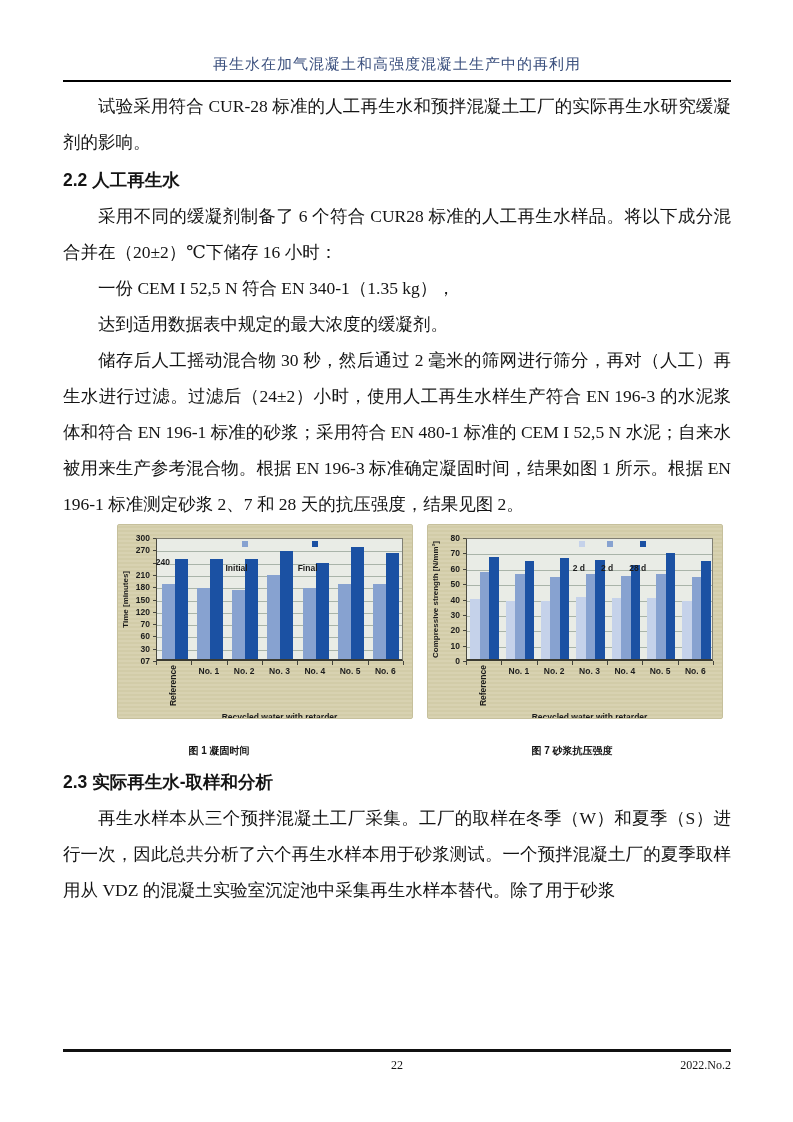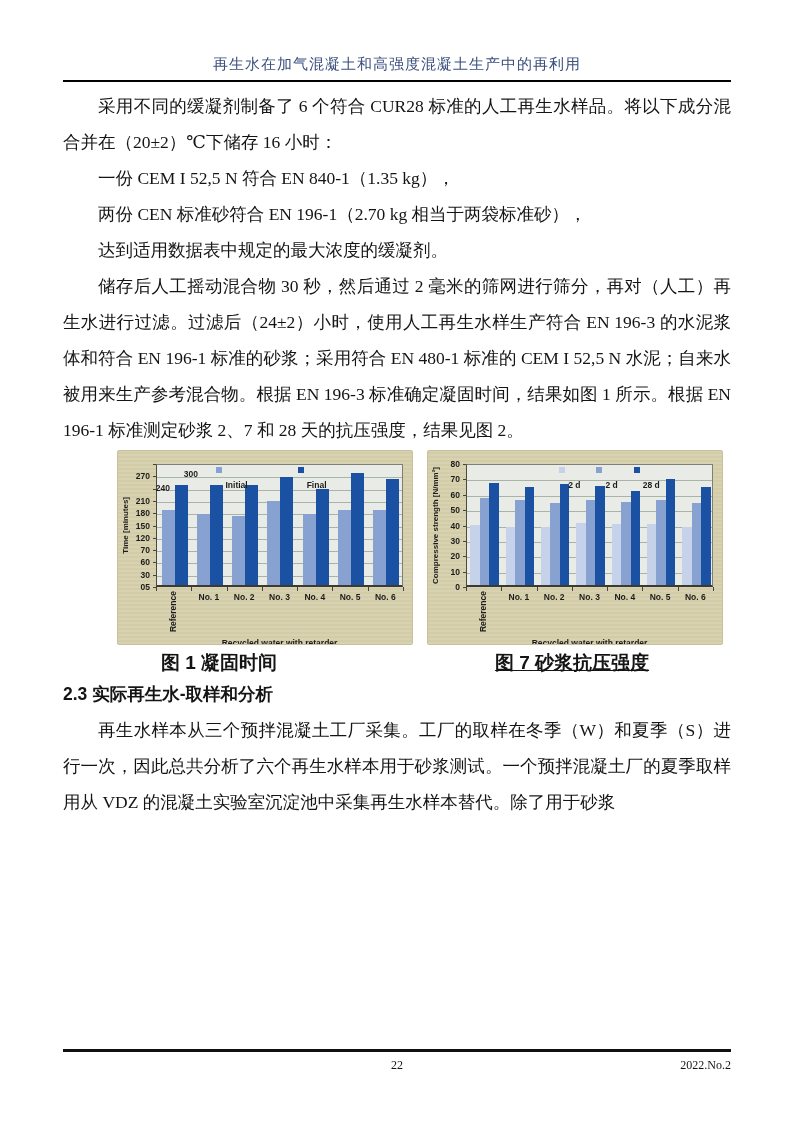--- a/index.html
+++ b/index.html
@@ -30,53 +30,54 @@
   .grid{position:absolute;left:0;right:0;height:1px;}
   .group{position:absolute;bottom:0;display:flex;align-items:flex-end;justify-content:center;height:100%;}
   .bar{flex:0 0 auto;}
   .ytick{position:absolute;left:0;text-align:right;font-size:8.5px;line-height:12px;}
   .ymark{position:absolute;width:3px;height:1px;background:#44443c;}
   .xmark{position:absolute;width:1px;height:4px;background:#44443c;}
   .xlab{position:absolute;text-align:center;font-size:8.5px;line-height:13px;}
   .xlab.rot{display:flex;justify-content:center;align-items:flex-start;height:52px;}
   .vtext{writing-mode:vertical-rl;transform:rotate(180deg);white-space:nowrap;}
   .legend{position:absolute;display:flex;justify-content:center;align-items:center;}
-  .litem{display:inline-flex;align-items:flex-start;gap:3px;font-size:8.5px;}
+  .litem{display:inline-flex;align-items:flex-end;gap:3px;font-size:8.5px;flex-direction:column;}
   .lsw{width:6px;height:6px;display:inline-block;}
   .ytitle-wrap{position:absolute;left:1px;width:13px;display:flex;align-items:center;justify-content:center;}
   .ytitle-wrap .vtext{font-size:8px;}
   .xtitle{position:absolute;text-align:center;font-size:8.5px;}
 
-  .captions{margin-top:7px;font-family:"Liberation Sans","DejaVu Sans",sans-serif;
-            font-weight:bold;font-size:19px;line-height:22px;text-decoration:underline;}
+  .captions{margin-top:21px;font-family:"Liberation Sans","DejaVu Sans",sans-serif;
+            font-weight:bold;font-size:10px;line-height:22px;}
   .caption-cell{width:294px;text-align:center;}
   .caption-cell:first-child span{display:inline-block;transform:translateX(-45px);}
 
   .after-figs{margin-top:8px !important;}
 
   
   .rule-bottom{position:absolute;left:63px;width:668px;top:1049px;height:3px;background:#111;}
   .footer{position:absolute;left:63px;width:668px;top:1056px;height:20px;
           font-size:12px;line-height:18px;}
   .footer-page{position:absolute;left:0;right:0;text-align:center;}
   .footer-issue{position:absolute;right:0;top:0;}
 </style>
 </head>
 <body>
 
 <div class="page">
 
   <div class="running-head" style="color: rgb(58, 79, 125);">再生水在加气混凝土和高强度混凝土生产中的再利用</div>
 
   <div class="content">
-
+    <p>试验采用符合 CUR-28 标准的人工再生水和预拌混凝土工厂的实际再生水研究缓凝剂的影响。</p>
+
+    <div class="sec-heading">2.2 人工再生水</div>
 
     <p>采用不同的缓凝剂制备了 6 个符合 CUR28 标准的人工再生水样品。将以下成分混合并在（20±2）℃下储存 16 小时：</p>
-    <p>一份 CEM I 52,5 N 符合 EN 840-1（1.35 kg），</p>
-    <p>两份 CEN 标准砂符合 EN 196-1（2.70 kg 相当于两袋标准砂），</p>
+    <p>一份 CEM I 52,5 N 符合 EN 340-1（1.35 kg），</p>
     <p>达到适用数据表中规定的最大浓度的缓凝剂。</p>
     <p>储存后人工摇动混合物 30 秒，然后通过 2 毫米的筛网进行筛分，再对（人工）再生水进行过滤。过滤后（24±2）小时，使用人工再生水样生产符合 EN 196-3 的水泥浆体和符合 EN 196-1 标准的砂浆；采用符合 EN 480-1 标准的 CEM I 52,5 N 水泥；自来水被用来生产参考混合物。根据 EN 196-3 标准确定凝固时间，结果如图 1 所示。根据 EN 196-1 标准测定砂浆 2、7 和 28 天的抗压强度，结果见图 2。</p>
 
     <div class="figures">
       <div class="chart">
           <div class="plot" style="left: 38px; top: 13px; width: 247px; height: 123px; background: rgb(233, 236, 230);">
             <div class="grid" style="top: 110.7px; background: rgb(169, 180, 169);"></div>
             <div class="grid" style="top: 98.4px; background: rgb(169, 180, 169);"></div>
             <div class="grid" style="top: 86.1px; background: rgb(169, 180, 169);"></div>
             <div class="grid" style="top: 73.8px; background: rgb(169, 180, 169);"></div>
@@ -107,41 +108,41 @@
             </div>
             <div class="group" style="left: 176.429px; width: 35.2857px;">
               <div class="bar" style="width: 13px; height: 75.03px; background: rgb(135, 162, 208);"></div>
               <div class="bar" style="width: 13px; height: 112.34px; background: rgb(27, 81, 163);"></div>
             </div>
             <div class="group" style="left: 211.714px; width: 35.2857px;">
               <div class="bar" style="width: 13px; height: 75.03px; background: rgb(135, 162, 208);"></div>
               <div class="bar" style="width: 13px; height: 106.19px; background: rgb(27, 81, 163);"></div>
             </div>
           </div>
-          <div class="ytick" style="top: 130px; width: 32px;">05</div>
+          <div class="ytick" style="top: 130px; width: 32px;">07</div>
           <div class="ymark" style="left: 35px; top: 136px;"></div>
           <div class="ytick" style="top: 117.7px; width: 32px;">30</div>
           <div class="ymark" style="left: 35px; top: 123.7px;"></div>
           <div class="ytick" style="top: 105.4px; width: 32px;">60</div>
           <div class="ymark" style="left: 35px; top: 111.4px;"></div>
           <div class="ytick" style="top: 93.1px; width: 32px;">70</div>
           <div class="ymark" style="left: 35px; top: 99.1px;"></div>
           <div class="ytick" style="top: 80.8px; width: 32px;">120</div>
           <div class="ymark" style="left: 35px; top: 86.8px;"></div>
           <div class="ytick" style="top: 68.5px; width: 32px;">150</div>
           <div class="ymark" style="left: 35px; top: 74.5px;"></div>
           <div class="ytick" style="top: 56.2px; width: 32px;">180</div>
           <div class="ymark" style="left: 35px; top: 62.2px;"></div>
           <div class="ytick" style="top: 43.9px; width: 32px;">210</div>
           <div class="ymark" style="left: 35px; top: 49.9px;"></div>
           <div class="ytick" style="top: 31px; width: 32px; padding-left: 20px;">240</div>
           <div class="ymark" style="left: 35px; top: 37.6px;"></div>
           <div class="ytick" style="top: 19.3px; width: 32px;">270</div>
           <div class="ymark" style="left: 35px; top: 25.3px;"></div>
-          <div class="ytick" style="top: 17px; width: 32px; margin-left: 48px;">300</div>
+          <div class="ytick" style="top: 7px; width: 32px;">300</div>
           <div class="ymark" style="left: 35px; top: 13px;"></div>
           <div class="xlab rot" style="left: 38px; width: 35.2857px; top: 140px;">
             <span class="vtext">Reference</span>
           </div>
           <div class="xlab" style="left: 73.2857px; width: 35.2857px; top: 140px;"><span>No. 1</span></div>
           <div class="xlab" style="left: 108.571px; width: 35.2857px; top: 140px;"><span>No. 2</span></div>
           <div class="xlab" style="left: 143.857px; width: 35.2857px; top: 140px;"><span>No. 3</span></div>
           <div class="xlab" style="left: 179.143px; width: 35.2857px; top: 140px;"><span>No. 4</span></div>
           <div class="xlab" style="left: 214.429px; width: 35.2857px; top: 140px;"><span>No. 5</span></div>
           <div class="xlab" style="left: 249.714px; width: 35.2857px; top: 140px;"><span>No. 6</span></div>

